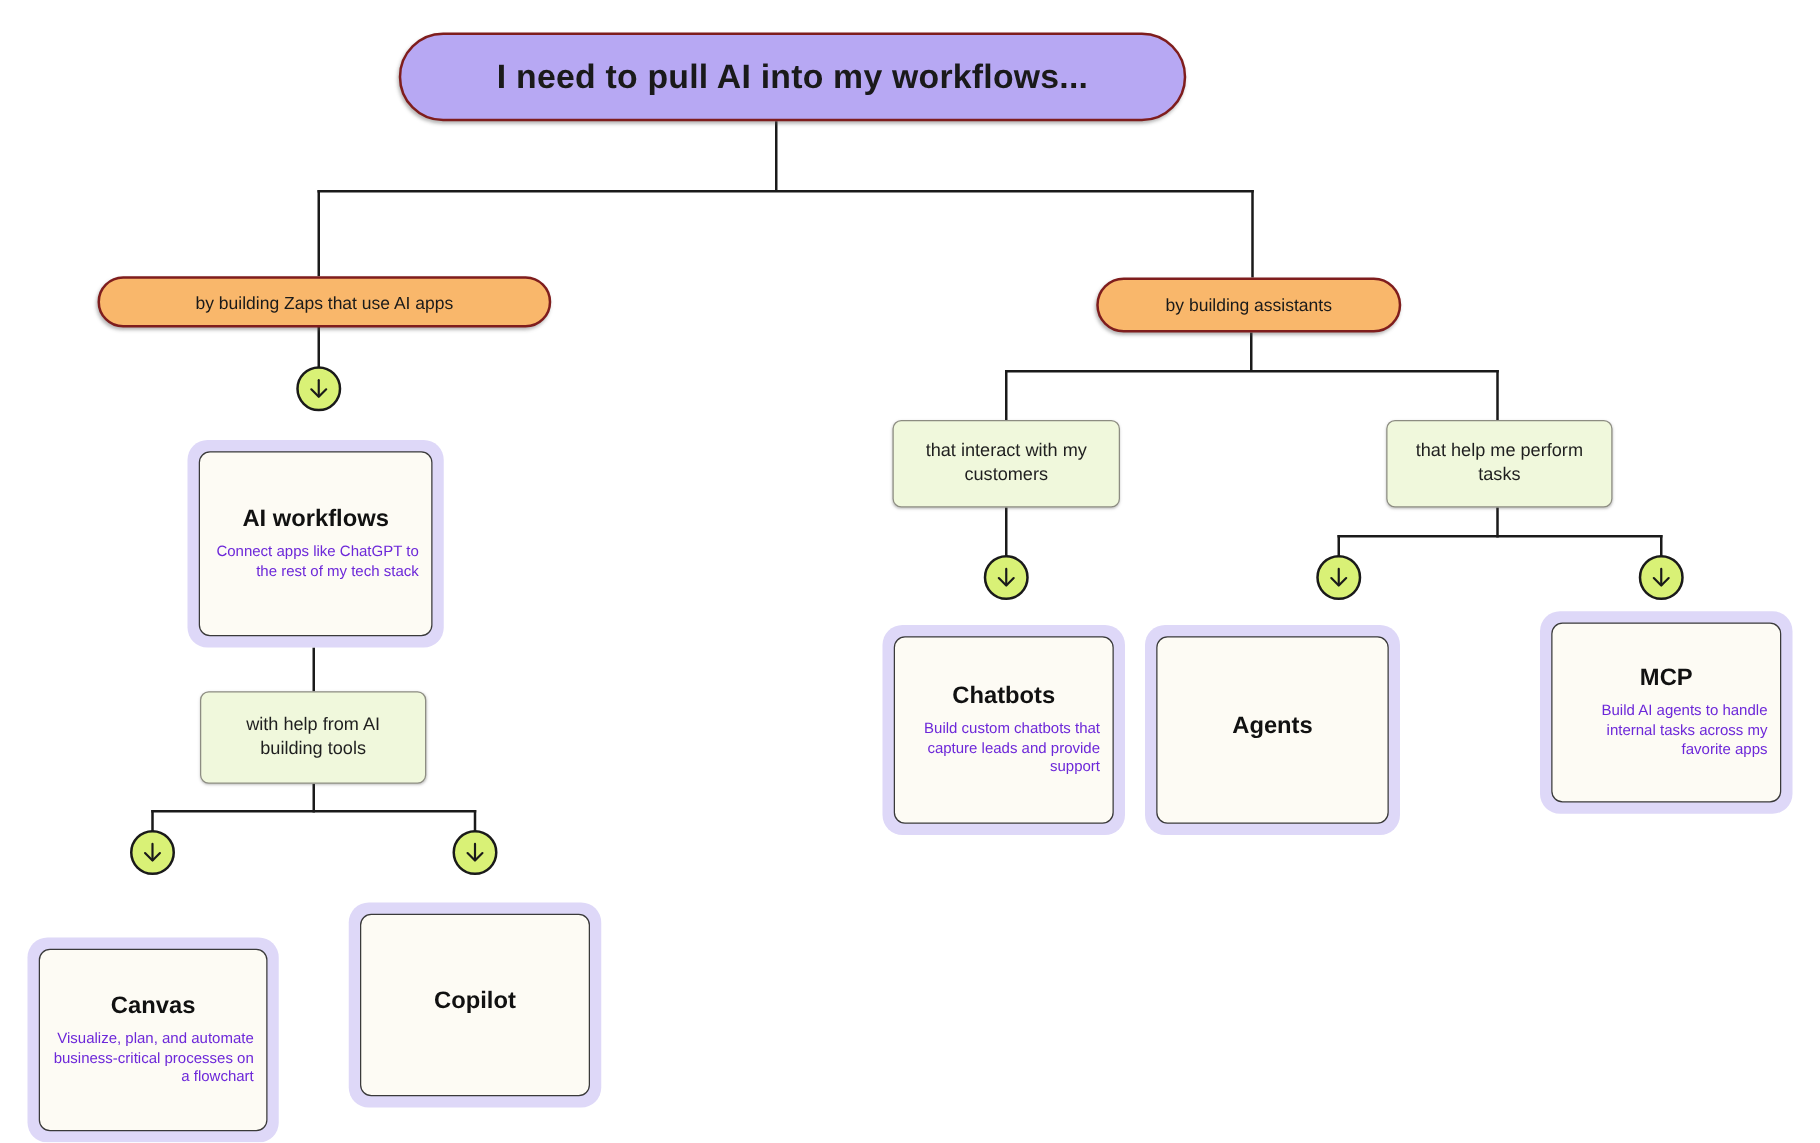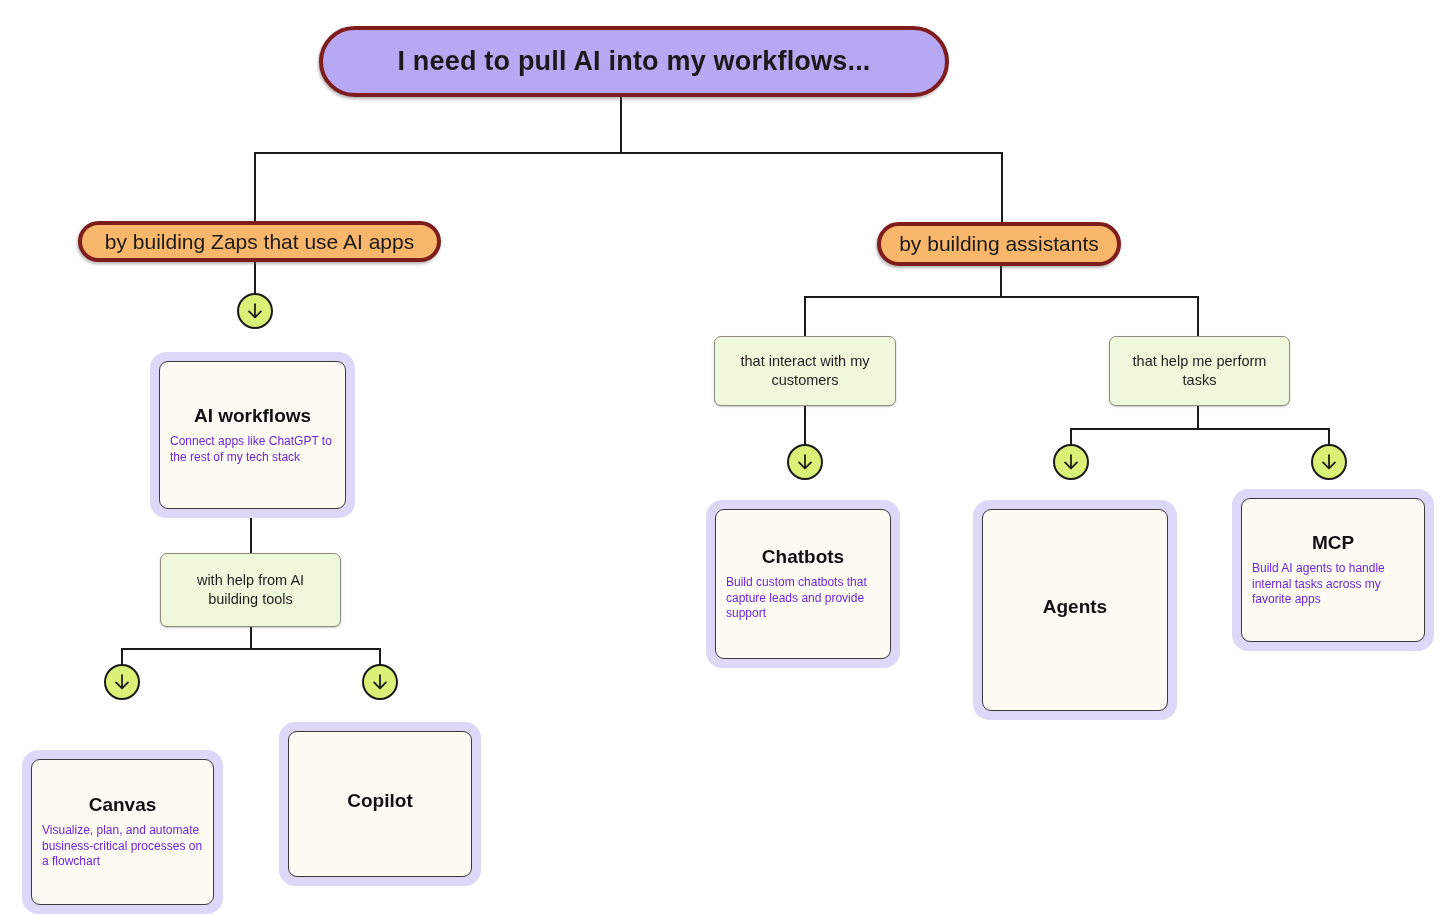--- a/index.html
+++ b/index.html
@@ -7,44 +7,44 @@
     position:relative;width:1456px;height:914px;background:#ffffff;overflow:hidden;
     font-family:"Liberation Sans","DejaVu Sans",sans-serif;color:#1a1a1a;
   }
   
   .line{position:absolute;background:#1a1a1a;}
   .vline{width:2px;}
   .hline{height:2px;}
   
   .pill{
     position:absolute;display:flex;align-items:center;justify-content:center;
-    border:4px solid #7f1d1d;box-sizing:border-box;text-align:center;
+    border:2px solid #7f1d1d;box-sizing:border-box;text-align:center;
     box-shadow:-1px 2px 3px rgba(90,90,90,0.45);
   }
   .pill-root{
     background:#B7A8F3;border-radius:36px;font-size:27px;font-weight:bold;letter-spacing:0.2px;
   }
   .pill-branch{
-    background:#F9B76B;border-radius:22px;font-size:21px;font-weight:normal;
+    background:#F9B76B;border-radius:22px;font-size:14px;font-weight:normal;
   }
   
   .cond{
     position:absolute;display:flex;align-items:center;justify-content:center;
     background:#F0F8DC;border:1.4px solid #8d8d82;border-radius:7px;box-sizing:border-box;
     font-size:14.5px;line-height:1.3;text-align:center;padding:6px 14px;color:#1f1f1f;
     box-shadow:0 1px 2px rgba(90,90,90,0.35);
   }
   
   .halo{
     position:absolute;background:#DED8F8;border-radius:16px;padding:9px;box-sizing:border-box;
   }
   .card{
     width:100%;height:100%;background:#FDFBF4;border:1.5px solid #3a3a3a;border-radius:9px;
     box-sizing:border-box;display:flex;flex-direction:column;align-items:center;justify-content:center;
-    text-align:left;padding:8px 10px;
+    text-align:right;padding:8px 10px;
   }
   .card-title{font-size:19px;font-weight:bold;margin:0 0 7px 0;color:#111;}
   .card-desc{font-size:12px;line-height:1.32;color:#6d28d9;margin:0;}
   
   .circ{
     position:absolute;width:36px;height:36px;border-radius:50%;
     background:#D9F176;border:2px solid #1a1a1a;box-sizing:border-box;
     display:flex;align-items:center;justify-content:center;
   }
   .circ svg{display:block;}
@@ -164,21 +164,21 @@
     </div>
   </div>
 
   <div class="halo" style="left:706px;top:500px;width:194px;height:168px;">
     <div class="card">
       <p class="card-title">Chatbots</p>
       <p class="card-desc">Build custom chatbots that capture leads and provide support</p>
     </div>
   </div>
 
-  <div class="halo" style="left:973px;top:500px;width:204px;height:220px;">
+  <div class="halo" style="left:916px;top:500px;width:204px;height:168px;">
     <div class="card">
       <p class="card-title">Agents</p>
     </div>
   </div>
 
   <div class="halo" style="left:1232px;top:489px;width:202px;height:162px;">
     <div class="card">
       <p class="card-title">MCP</p>
       <p class="card-desc">Build AI agents to handle internal tasks across my favorite apps</p>
     </div>

